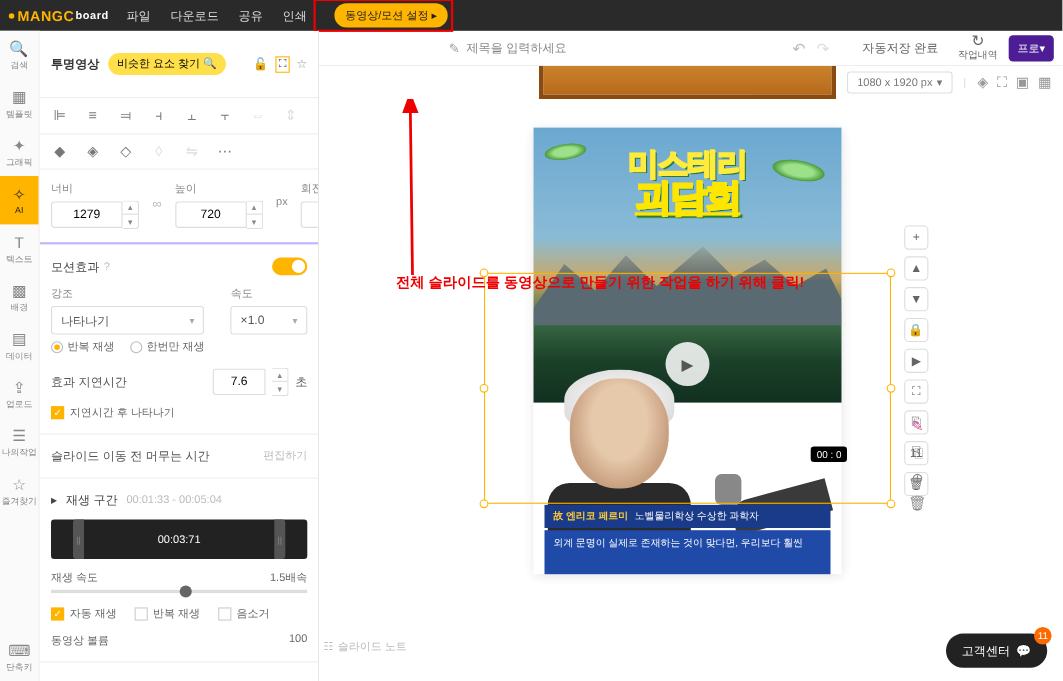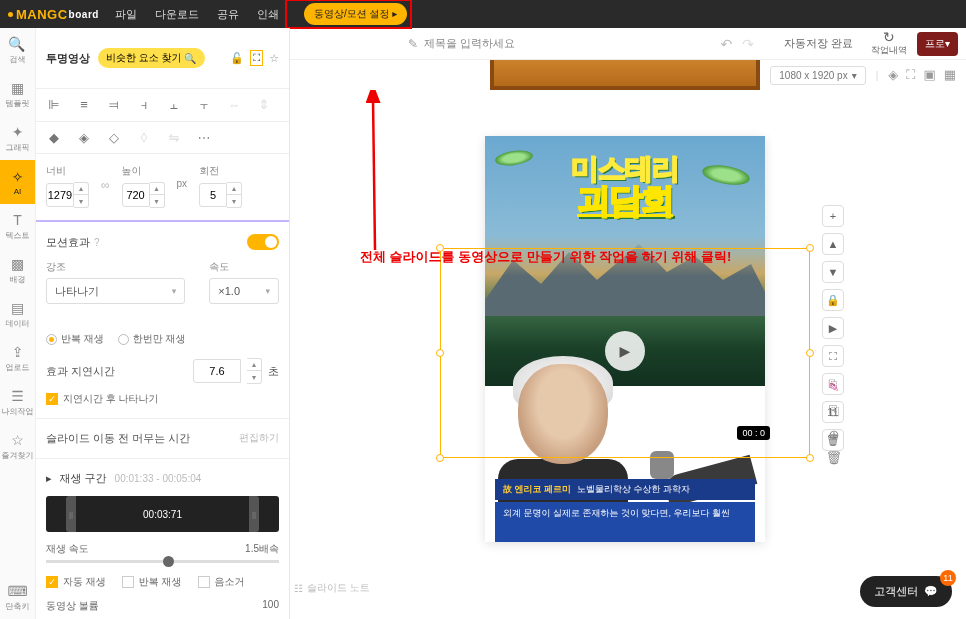--- a/index.html
+++ b/index.html
@@ -17,21 +17,21 @@
 
 
 .secondbar { height: 32px; border-bottom: 1px solid #eee; display: flex; align-items: center; padding: 0 8px; font-size: 11px; color: #888; position: absolute; top: 28px; left: 290px; right: 0; }
 .title-input { flex: 0 0 auto; display: flex; align-items: center; gap: 6px; margin-left: 110px; }
 .pen-icon::before { content: "✎"; font-size: 12px; color: #999; }
 .secondbar .spacer { flex: 1; }
 .undo-redo { display: flex; gap: 10px; color: #bbb; font-size: 14px; }
 .autosave { margin-left: 30px; color: #666; font-size: 11px; }
 .history-btn { margin-left: 18px; display: flex; flex-direction: column; align-items: center; font-size: 9px; color: #666; cursor: pointer; }
 .history-btn .ico { font-size: 14px; line-height: 1; }
-.pro-badge { background: #7f1d1d; color: #fff; font-size: 10px; padding: 5px 8px; border-radius: 4px; margin-left: 10px; cursor: pointer; }
+.pro-badge { background: #4c1d95; color: #fff; font-size: 10px; padding: 5px 8px; border-radius: 4px; margin-left: 10px; cursor: pointer; }
 
 
 .rail { position: absolute; left: 0; top: 28px; bottom: 0; width: 36px; background: #fafafa; border-right: 1px solid #eee; display: flex; flex-direction: column; }
 .rail-item { height: 44px; display: flex; flex-direction: column; align-items: center; justify-content: center; font-size: 8px; color: #888; cursor: pointer; gap: 2px; }
 .rail-item.active { background: #ffb400; color: #222; }
 .rail-item .ico { font-size: 14px; color: #888; }
 .rail-item.active .ico { color: #222; }
 
 
 .panel { position: absolute; left: 36px; top: 28px; bottom: 0; width: 254px; background: #fff; border-right: 1px solid #e6e6e6; overflow-y: auto; font-size: 11px; color: #555; }
@@ -41,35 +41,35 @@
 .head-icons { margin-left: auto; display: flex; gap: 6px; color: #999; align-items: center; }
 .head-icons .crop-ico { border: 1.5px solid #ffb400; padding: 1px 2px; color: #333; font-size: 10px; }
 .align-row { padding: 8px 10px; display: flex; flex-wrap: wrap; gap: 14px; color: #777; border-bottom: 1px solid #eee; }
 .align-row span { font-size: 13px; cursor: pointer; width: 16px; text-align: center; }
 .align-row .disabled { color: #ddd; }
 
 .dim-row { padding: 10px 10px 12px; border-bottom: 2px solid #c4b5fd; display: flex; gap: 12px; align-items: flex-end; }
 .dim-col { display: flex; flex-direction: column; gap: 4px; }
 .dim-label { font-size: 10px; color: #888; }
 .dim-input { display: flex; align-items: center; }
-.dim-input input { width: 28px; height: 24px; border: 1px solid #ddd; border-radius: 3px 0 0 3px; font-size: 11px; text-align: center; }
+.dim-input input { width: 65px; height: 24px; border: 1px solid #ddd; border-radius: 3px 0 0 3px; font-size: 11px; text-align: center; }
 .stepper { display: flex; flex-direction: column; border: 1px solid #ddd; border-left: none; border-radius: 0 3px 3px 0; }
 .stepper span { width: 14px; height: 12px; font-size: 8px; display: flex; align-items: center; justify-content: center; color: #888; cursor: pointer; }
 .stepper span:first-child { border-bottom: 1px solid #ddd; }
 .link-ico { align-self: center; color: #bbb; font-size: 12px; padding-bottom: 3px; }
 .px-label { align-self: center; font-size: 10px; color: #888; padding-bottom: 5px; }
 
 .section { padding: 12px 10px; border-bottom: 1px solid #eee; }
 .section-head { display: flex; align-items: center; margin-bottom: 10px; }
 .section-title { font-size: 11px; color: #444; font-weight: 500; font-family: Liberation Mono, monospace; }
 .help-ico { font-size: 10px; color: #bbb; margin-left: 4px; }
 .toggle { width: 32px; height: 16px; background: #ffb400; border-radius: 8px; position: relative; margin-left: auto; cursor: pointer; }
 .toggle::after { content: ""; position: absolute; right: 2px; top: 2px; width: 12px; height: 12px; background: #fff; border-radius: 50%; }
 
-.form-row { display: flex; gap: 24px; margin-bottom: 28px; }
+.form-row { display: flex; gap: 24px; margin-bottom: 4px; }
 .form-col { display: flex; flex-direction: column; gap: 4px; flex: 1; }
 .form-label { font-size: 10px; color: #888; }
 .select { height: 26px; border: 1px solid #ddd; border-radius: 3px; display: flex; align-items: center; padding: 0 8px; font-size: 11px; color: #555; justify-content: space-between; cursor: pointer; }
 .select::after { content: "▾"; color: #aaa; font-size: 9px; }
 .radio-row { display: flex; gap: 14px; font-size: 10px; color: #666; align-items: center; }
 .radio { display: flex; align-items: center; gap: 4px; cursor: pointer; }
 .radio .dot { width: 11px; height: 11px; border: 1px solid #bbb; border-radius: 50%; display: inline-flex; align-items: center; justify-content: center; }
 .radio.on .dot::after { content: ""; width: 5px; height: 5px; background: #ffb400; border-radius: 50%; }
 
 .delay-row { display: flex; align-items: center; gap: 6px; font-size: 11px; }
@@ -94,21 +94,21 @@
 
 
 .canvas-area { position: absolute; left: 290px; top: 60px; right: 0; bottom: 22px; background: #fff; overflow: hidden; }
 .toolbar-top { position: absolute; top: 0; right: 10px; height: 30px; display: flex; align-items: center; gap: 10px; font-size: 10px; color: #777; }
 .zoom-group { display: flex; align-items: center; border: 1px solid #ddd; border-radius: 3px; height: 22px; }
 .zoom-group span { padding: 0 7px; cursor: pointer; }
 .size-drop { border: 1px solid #ddd; border-radius: 3px; padding: 3px 8px; cursor: pointer; display: flex; align-items: center; gap: 4px; }
 .view-icons { display: flex; gap: 8px; color: #999; font-size: 13px; }
 
 .slide1 { position: absolute; top: -10px; left: 200px; width: 270px; height: 40px; background: linear-gradient(#d08830, #b56a1a); border: 4px solid #8a4a10; }
-.slide2 { position: absolute; top: 76px; left: 195px; width: 280px; height: 406px; background: #fff; box-shadow: 0 2px 10px rgba(0,0,0,0.12); }
+.slide2 { position: absolute; top: 56px; left: 195px; width: 280px; height: 406px; background: #fff; box-shadow: 0 2px 10px rgba(0,0,0,0.12); }
 .sel-frame { position: absolute; top: 188px; left: 150px; width: 370px; height: 210px; border: 1px solid #ffb400; }
 .sel-dot { position: absolute; width: 8px; height: 8px; background: #fff; border: 1.5px solid #ffb400; border-radius: 50%; }
 
 .poster-sky { position: absolute; top: 0; left: 0; right: 0; height: 250px; background: linear-gradient(#6ba8d0 0%, #8abbd6 40%, #c8a868 55%, #3a6a45 70%, #1a4028 85%, #123020 100%); }
 .mount { position: absolute; top: 100px; left: 0; right: 0; height: 80px; background: linear-gradient(transparent 0%, #5a6a72 50%); clip-path: polygon(0 80%, 10% 30%, 20% 60%, 30% 20%, 40% 55%, 55% 10%, 65% 45%, 75% 25%, 85% 55%, 95% 35%, 100% 70%, 100% 100%, 0 100%); }
 .ufo { position: absolute; width: 38px; height: 14px; background: radial-gradient(ellipse, #9de08a 40%, #4a9a3a 70%); border-radius: 50%; }
 .ufo1 { top: 15px; left: 10px; transform: rotate(-8deg); }
 .ufo2 { top: 30px; right: 15px; transform: rotate(10deg); width: 48px; height: 18px; }
 .title-text { position: absolute; top: 18px; left: 0; right: 0; text-align: center; font-size: 28px; font-weight: 900; line-height: 1.05; font-family: Impact, sans-serif; }
 .title-text .l1 { color: #ff3bd4; -webkit-text-stroke: 2px #ffeb3b; text-shadow: 2px 2px 0 #2a7a3a; letter-spacing: -1px; }

